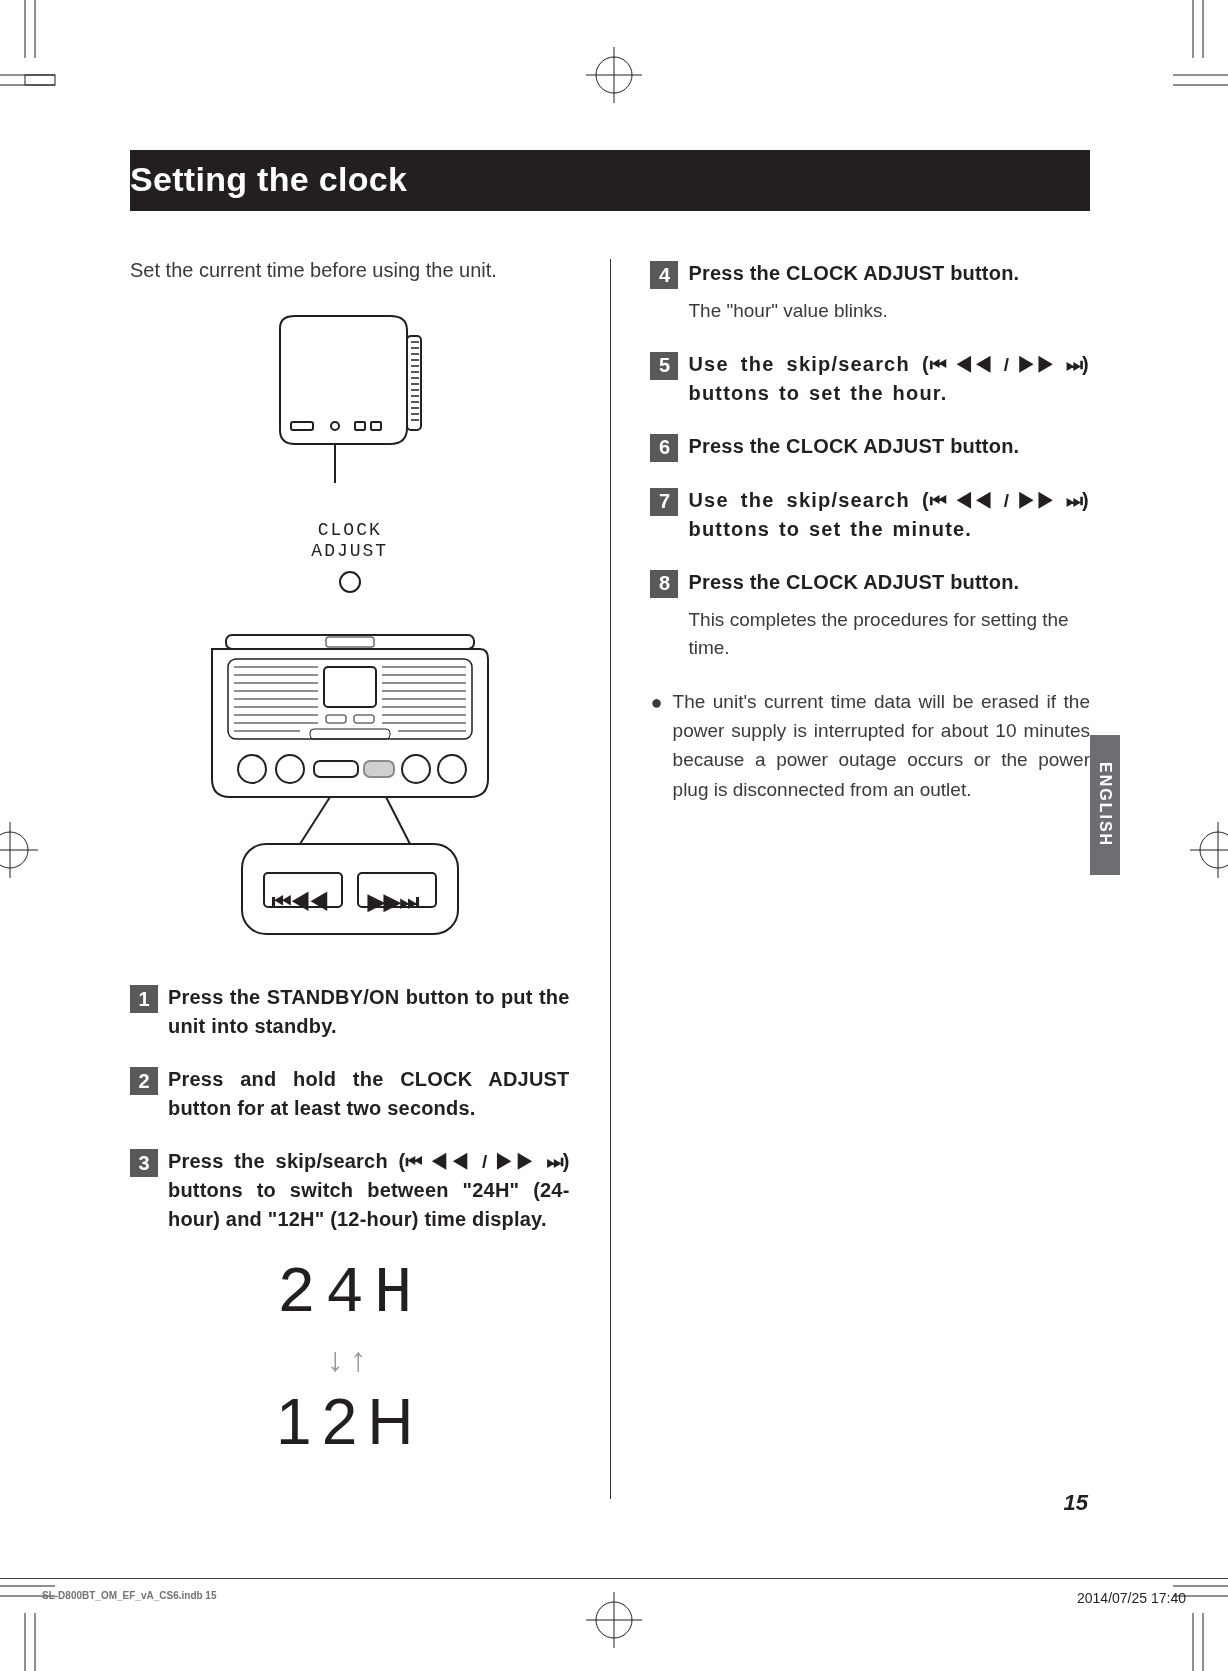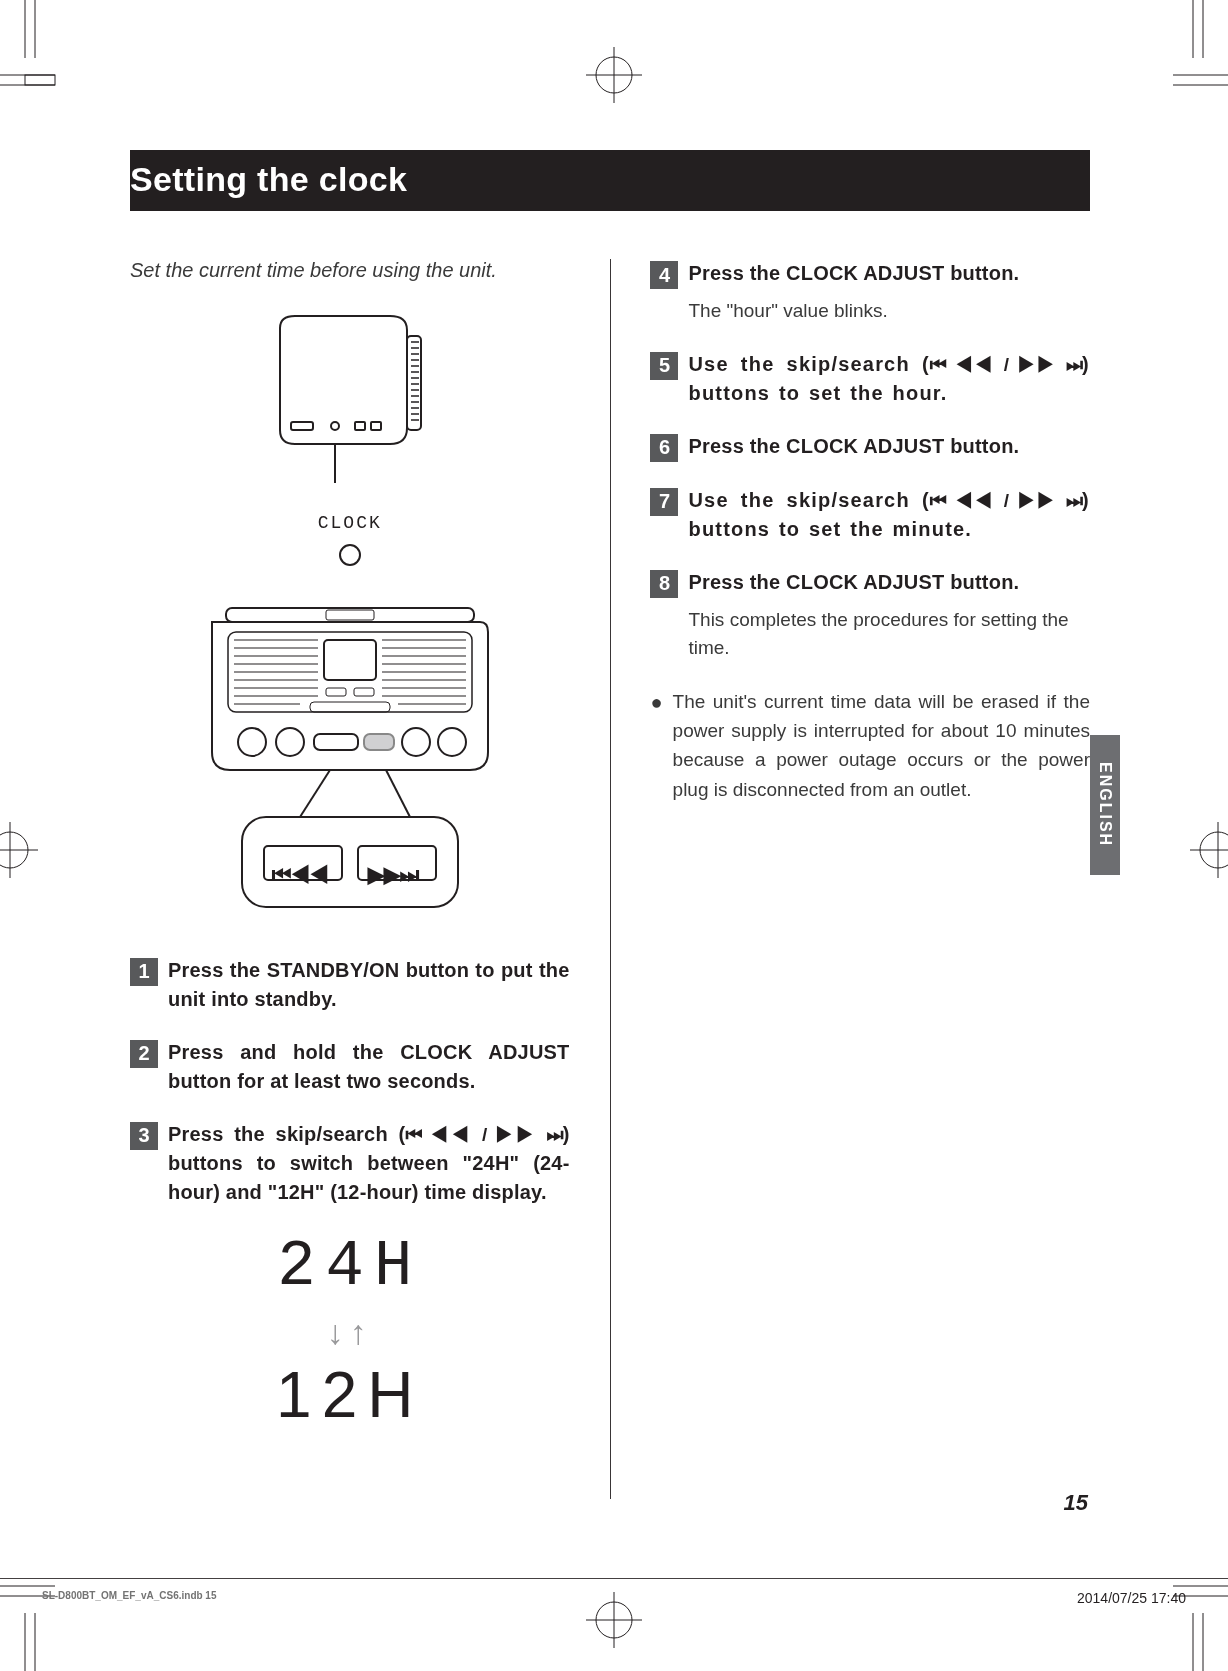--- a/index.html
+++ b/index.html
@@ -39,34 +39,33 @@
   .col-left { }
   .col-divider {
     width: 1px;
     background: #231f20;
     opacity: 0.9;
   }
   .intro {
     font-size: 20px;
     color: #3a3a3a;
     margin-bottom: 26px;
-    font-style: italic;
   }
   .fig {
     text-align: center;
     margin: 0 auto 30px;
   }
   .fig svg { display: inline-block; }
   .dev-top-labels {
     font-family: "Courier New", monospace;
     letter-spacing: 2px;
     font-size: 18px;
     color: #231f20;
     line-height: 1.15;
-    margin-top: 1px;
+    margin-top: 8px;
   }
   .dev-top-circle {
     margin-top: 8px;
   }
   .step {
     margin-bottom: 24px;
   }
   .step-head {
     display: flex;
     align-items: flex-start;
@@ -270,20 +269,21 @@
               <line x1="176" y1="112" x2="184" y2="112"></line>
           </g>
           <circle cx="100" cy="118" r="4"></circle>
           <rect x="56" y="114" width="22" height="8" rx="2"></rect>
           <rect x="120" y="114" width="10" height="8" rx="1"></rect>
           <rect x="136" y="114" width="10" height="8" rx="1"></rect>
           <line x1="100" y1="136" x2="100" y2="175"></line>
         </svg>
         <div class="dev-top-labels">
           <div>CLOCK</div>
+          <div>ADJUST</div>
         </div>
         <div class="dev-top-circle">
           <svg width="26" height="26">
               <circle cx="13" cy="13" r="10" fill="none" stroke="#231f20" stroke-width="2"></circle>
             </svg>
         </div>
       </div>
 
       <div class="fig">
         <svg width="340" height="320" viewBox="0 0 340 320" fill="none" stroke="#231f20" stroke-width="2">

